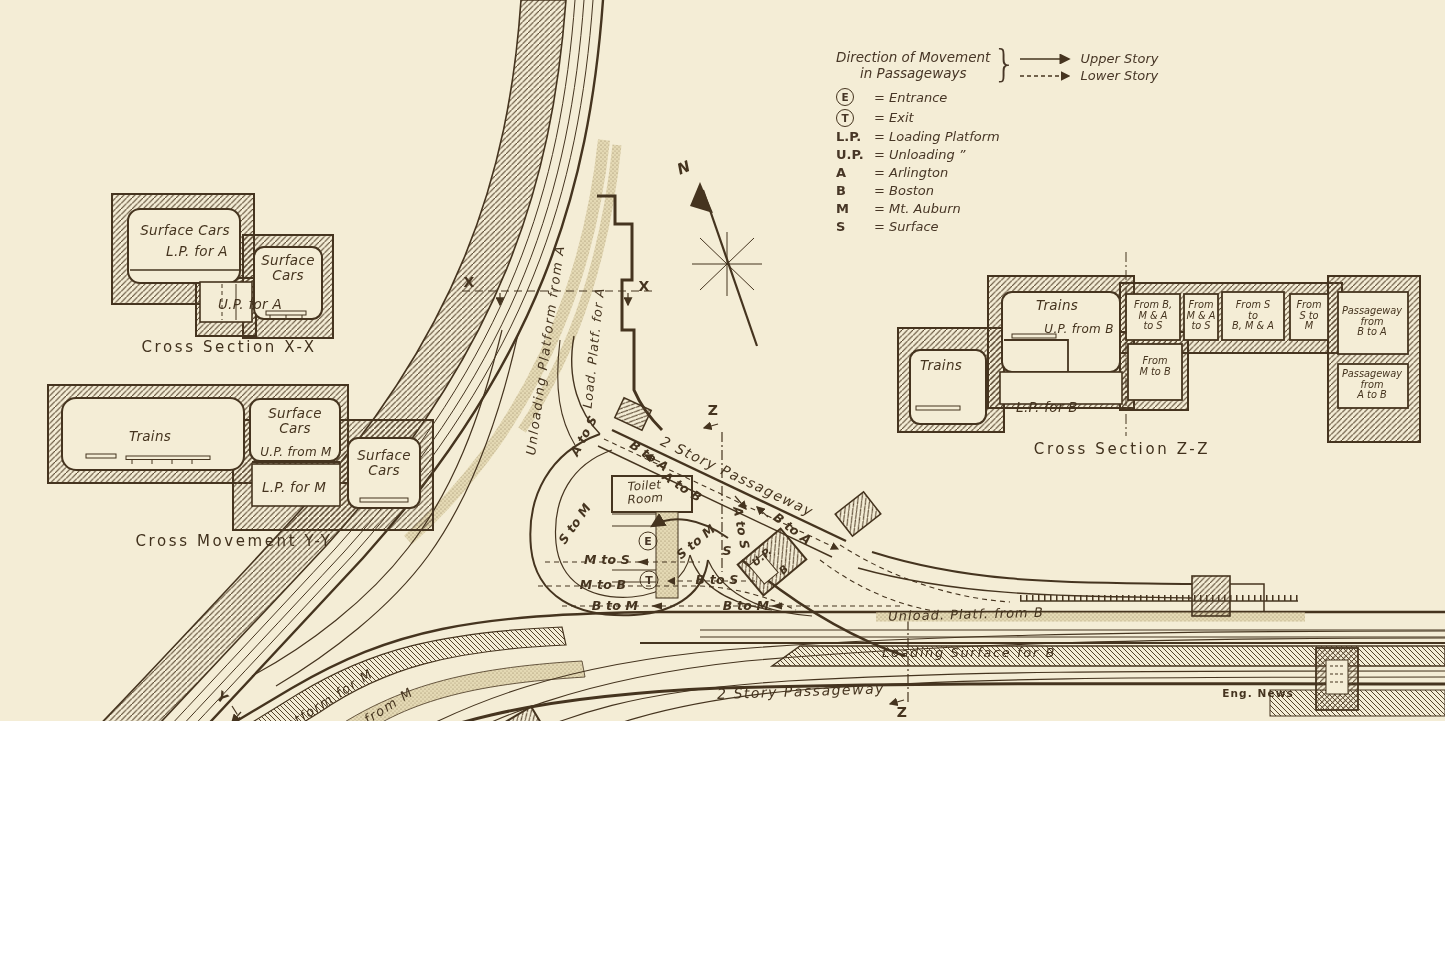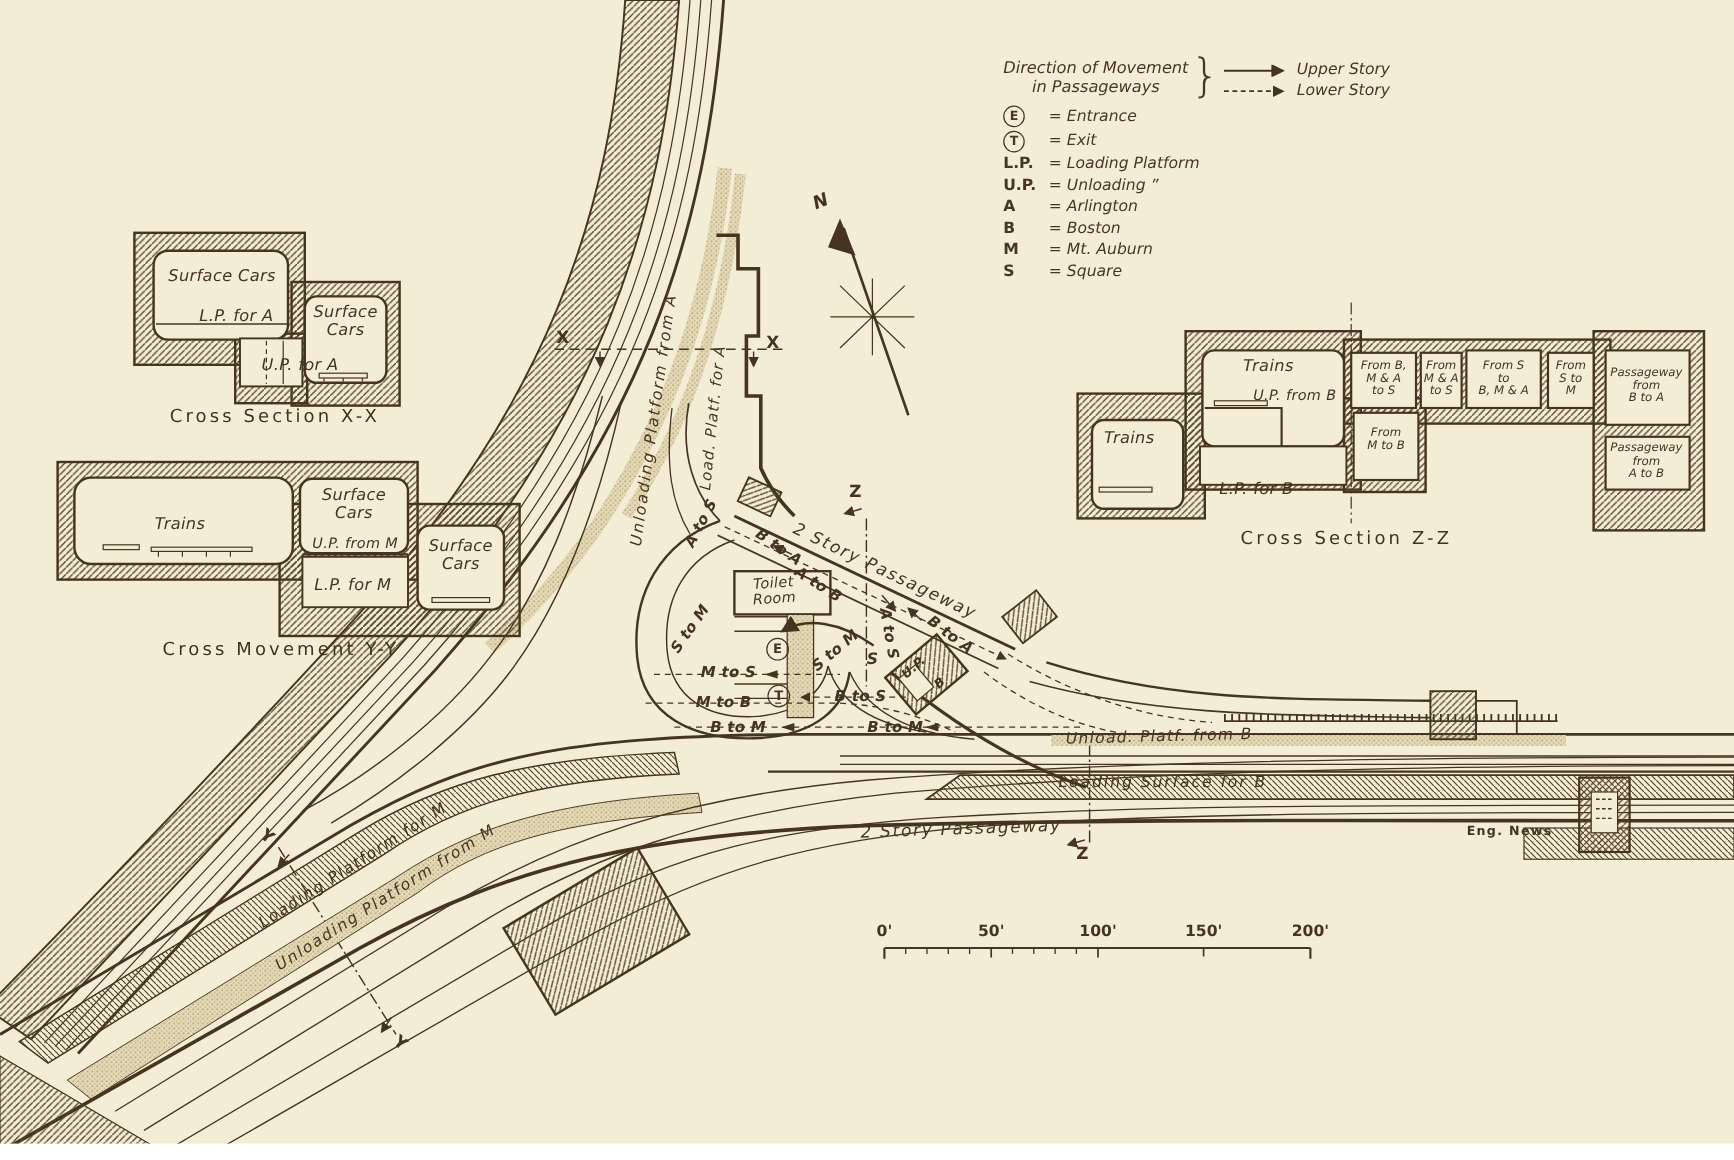--- a/index.html
+++ b/index.html
@@ -1,16 +1,16 @@
 <!DOCTYPE html>
 <html><head>
 <meta charset="utf-8">
 <style>
   html,body{margin:0;padding:0;}
-  #stage{position:relative;width:1445px;height:953px;background:#f4edd6;overflow:hidden;
+  #stage{position:relative;width:1445px;height:721px;background:#f4edd6;overflow:hidden;
          font-family:"DejaVu Sans",sans-serif;color:#473626;}
   #linework{position:absolute;left:0;top:0;}
   .lbl{position:absolute;font:italic 12px "DejaVu Sans",sans-serif;color:#45341f;
        white-space:pre-line;text-align:center;line-height:1.12;letter-spacing:.3px;
        transform:translate(-50%,-50%) rotate(var(--r,0deg));pointer-events:none;}
   .route{font-weight:700;font-size:12.5px;letter-spacing:.2px;}
   .sm{font-size:10.5px;}
   .big{font-size:14px;}
   .platlbl{font-size:13px;letter-spacing:1.6px;}
   .roomlbl{font-size:13.5px;}
@@ -300,28 +300,28 @@
     <tr>
       <td class="s">B</td>
       <td>= Boston</td>
           </tr>
     <tr>
       <td class="s">M</td>
       <td>= Mt. Auburn</td>
           </tr>
     <tr>
       <td class="s">S</td>
-      <td>= Square</td>
+      <td>= Surface</td>
           </tr>
   </tbody>
       </table>
 </div>
 
 <div class="lbl roomlbl" style="left:185px;top:231px">Surface Cars</div>
-<div class="lbl roomlbl" style="left:197px;top:264px">L.P. for A</div>
+<div class="lbl roomlbl" style="left:197px;top:252px">L.P. for A</div>
 <div class="lbl roomlbl" style="left:288px;top:268px">Surface
 Cars</div>
 <div class="lbl roomlbl" style="left:250px;top:305px">U.P. for A</div>
 <div class="lbl capt" style="left:229px;top:347px">Cross Section X-X</div>
 
 <div class="lbl roomlbl big" style="left:150px;top:437px">Trains</div>
 <div class="lbl roomlbl" style="left:295px;top:421px">Surface
 Cars</div>
 <div class="lbl" style="left:296px;top:453px">U.P. from M</div>
 <div class="lbl roomlbl" style="left:294px;top:488px">L.P. for M</div>

